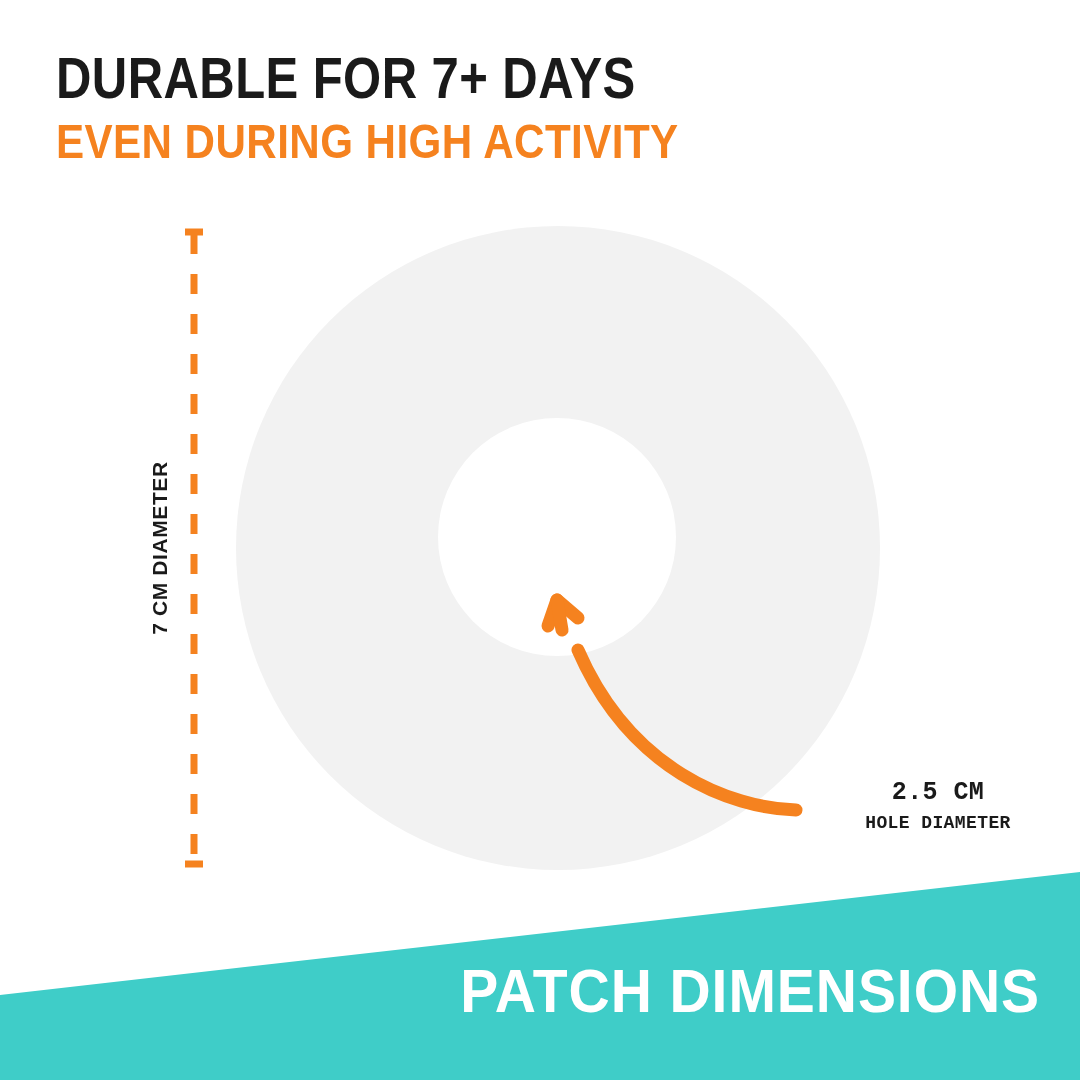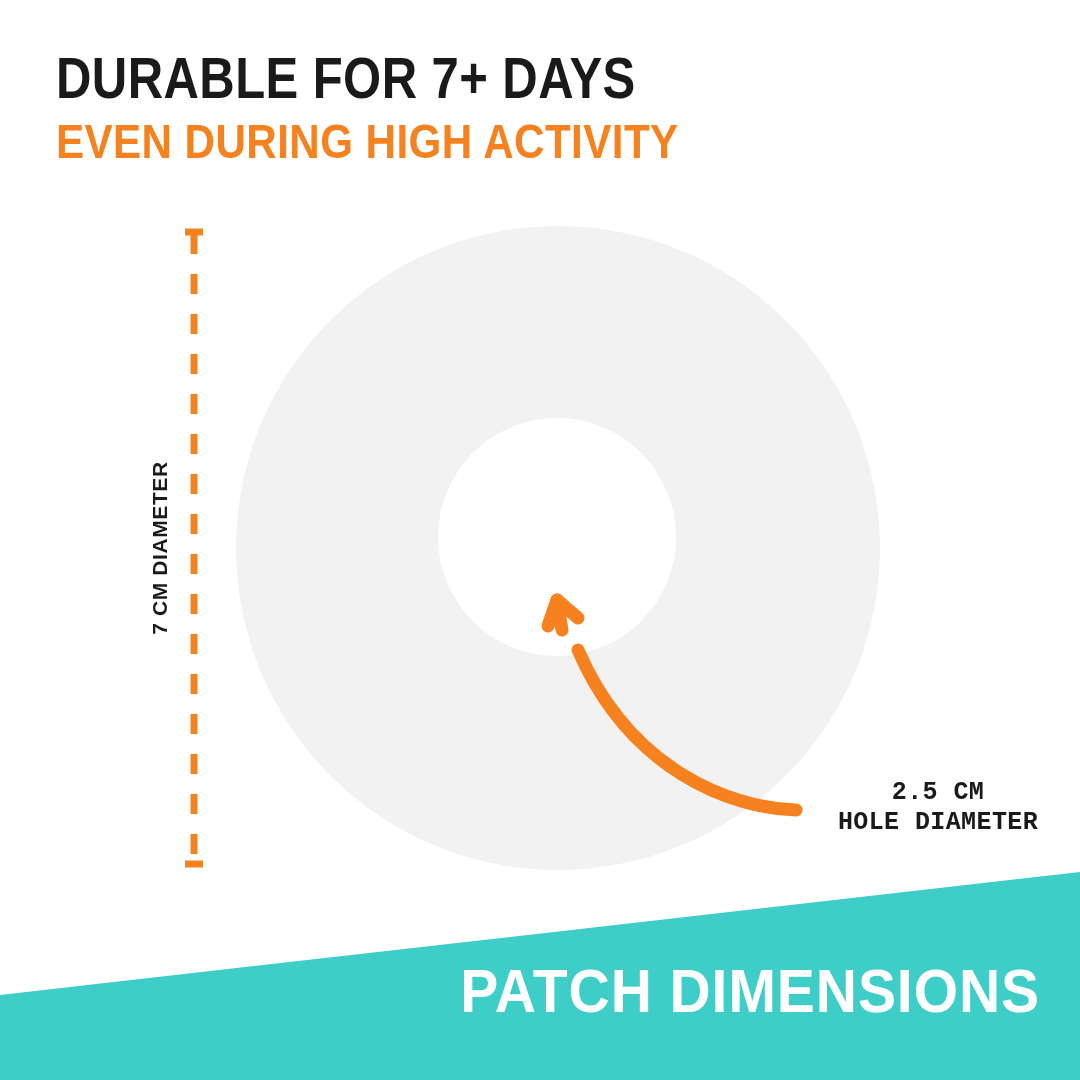--- a/index.html
+++ b/index.html
@@ -137,21 +137,21 @@
 
   .hole-callout .value {
     display: block;
     font-size: 25px;
     letter-spacing: 0.4px;
     line-height: 30px;
   }
 
   .hole-callout .caption {
     display: block;
-    font-size: 25px;
+    font-size: 18px;
     letter-spacing: 0.4px;
     line-height: 30px;
     text-align: center;
   }
 
   
   .footer-banner {
     position: absolute;
     left: 0;
     top: 0;

